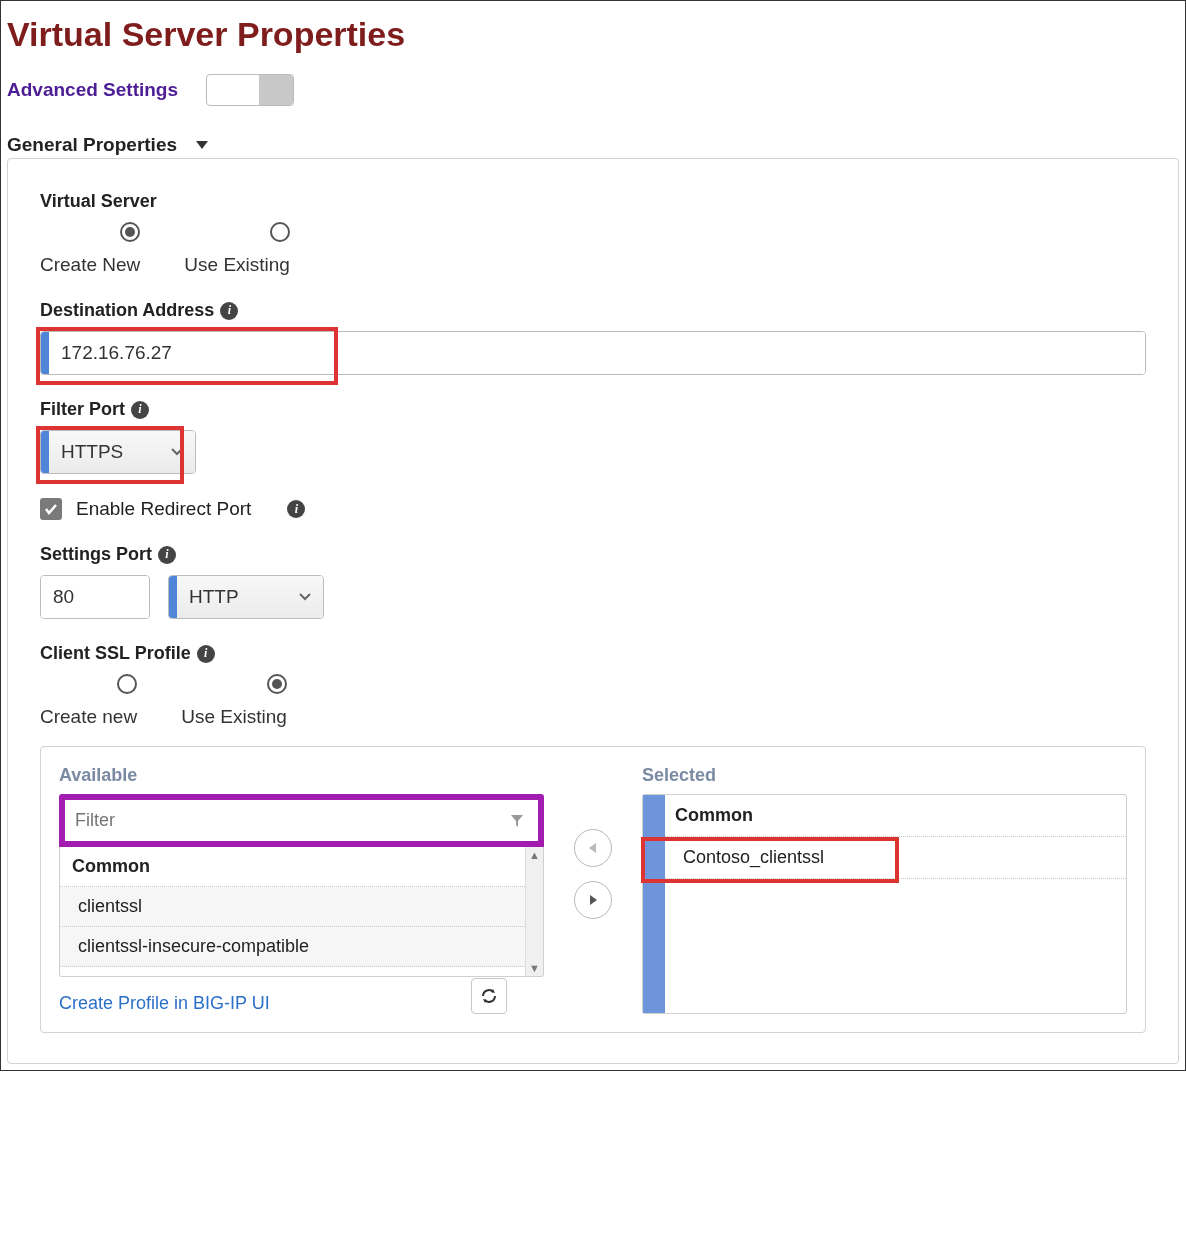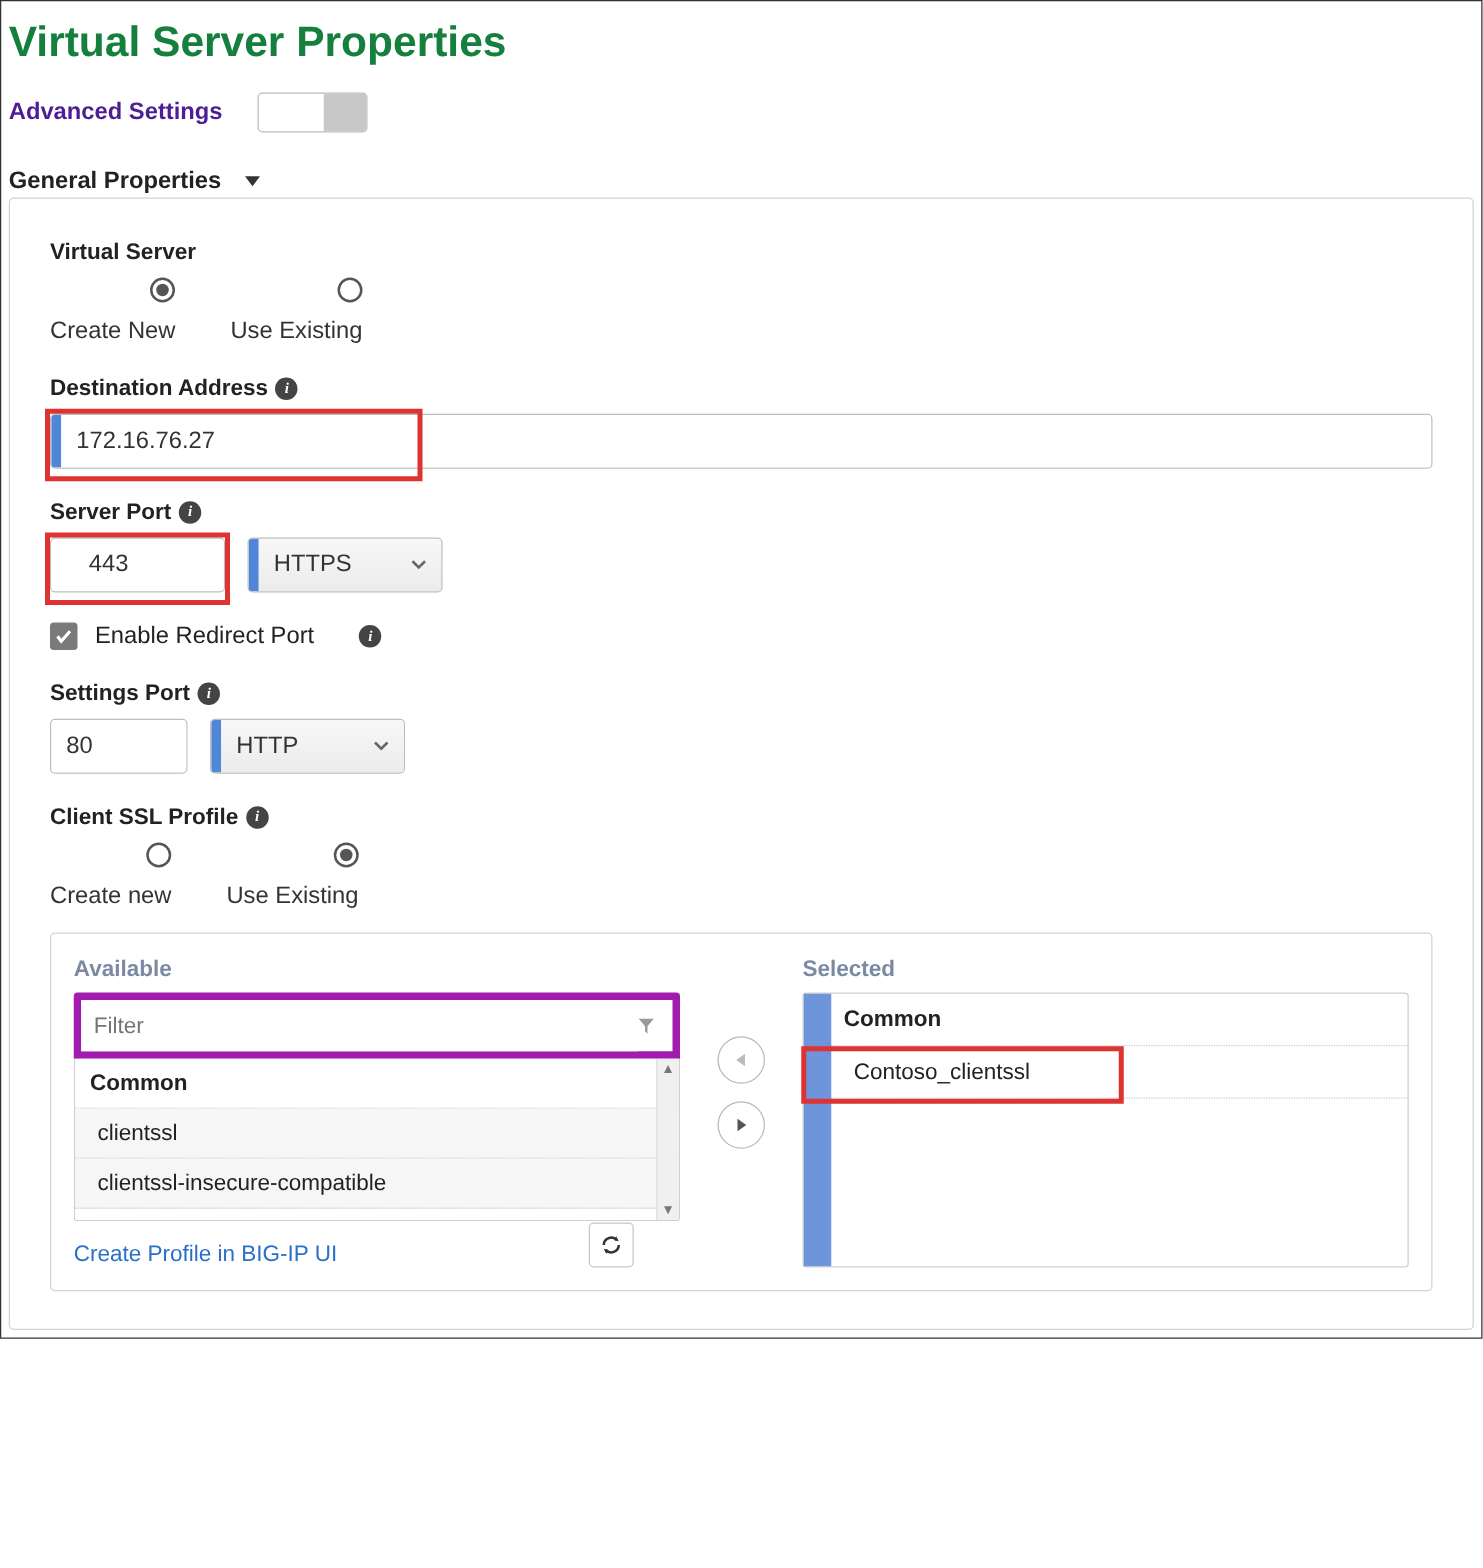--- a/index.html
+++ b/index.html
@@ -10,21 +10,21 @@
     width: 1186px;
     padding: 6px;
     border: 1px solid #333;
     font-size: 17px;
   }
   
   h1.page-title {
     font-size: 34px;
     font-weight: 700;
     margin: 8px 0 20px 0;
-    color: #15803d;
+    color: #7f1d1d;
   }
   
   .adv-row { display:flex; align-items:center; gap:28px; margin-bottom:28px; }
   .adv-label { font-size:19px; font-weight:700; color:#4c1d95; }
   .switch {
     width: 88px; height:32px;
     background:#fff;
     border:1px solid #bcbcbc; border-radius:4px;
     position:relative; cursor:pointer;
   }
@@ -201,28 +201,24 @@
   </div>
   <div style="position:relative;">
     <div class="blue-input full-width">
       <div class="bluebar"></div>
       <input class="txt" value="172.16.76.27" style="">
     </div>
     <div class="red-outline" style="left:-4px; top:-4px; width:302px; height:58px;"></div>
   </div>
 
   <div class="field-label">
-    <span>Server Port</span>
+    <span>Filter Port</span>
     <span class="info-icon">i</span>
   </div>
   <div class="row-inline" style="position:relative;">
-    <div class="blue-input" style="width:140px;">
-      <div class="bluebar"></div>
-      <input class="txt" style="text-align: left; padding-left: 30px;" value="443">
-    </div>
     <div class="blue-input select-bg" style="width:156px;">
       <div class="bluebar"></div>
       <div class="sel">
         <span>HTTPS</span>
         <span>
           <svg width="12" height="8" viewBox="0 0 12 8">
               <polyline points="1,1 6,6 11,1" fill="none" stroke="#666" stroke-width="2"></polyline>
             </svg>
         </span>
       </div>

